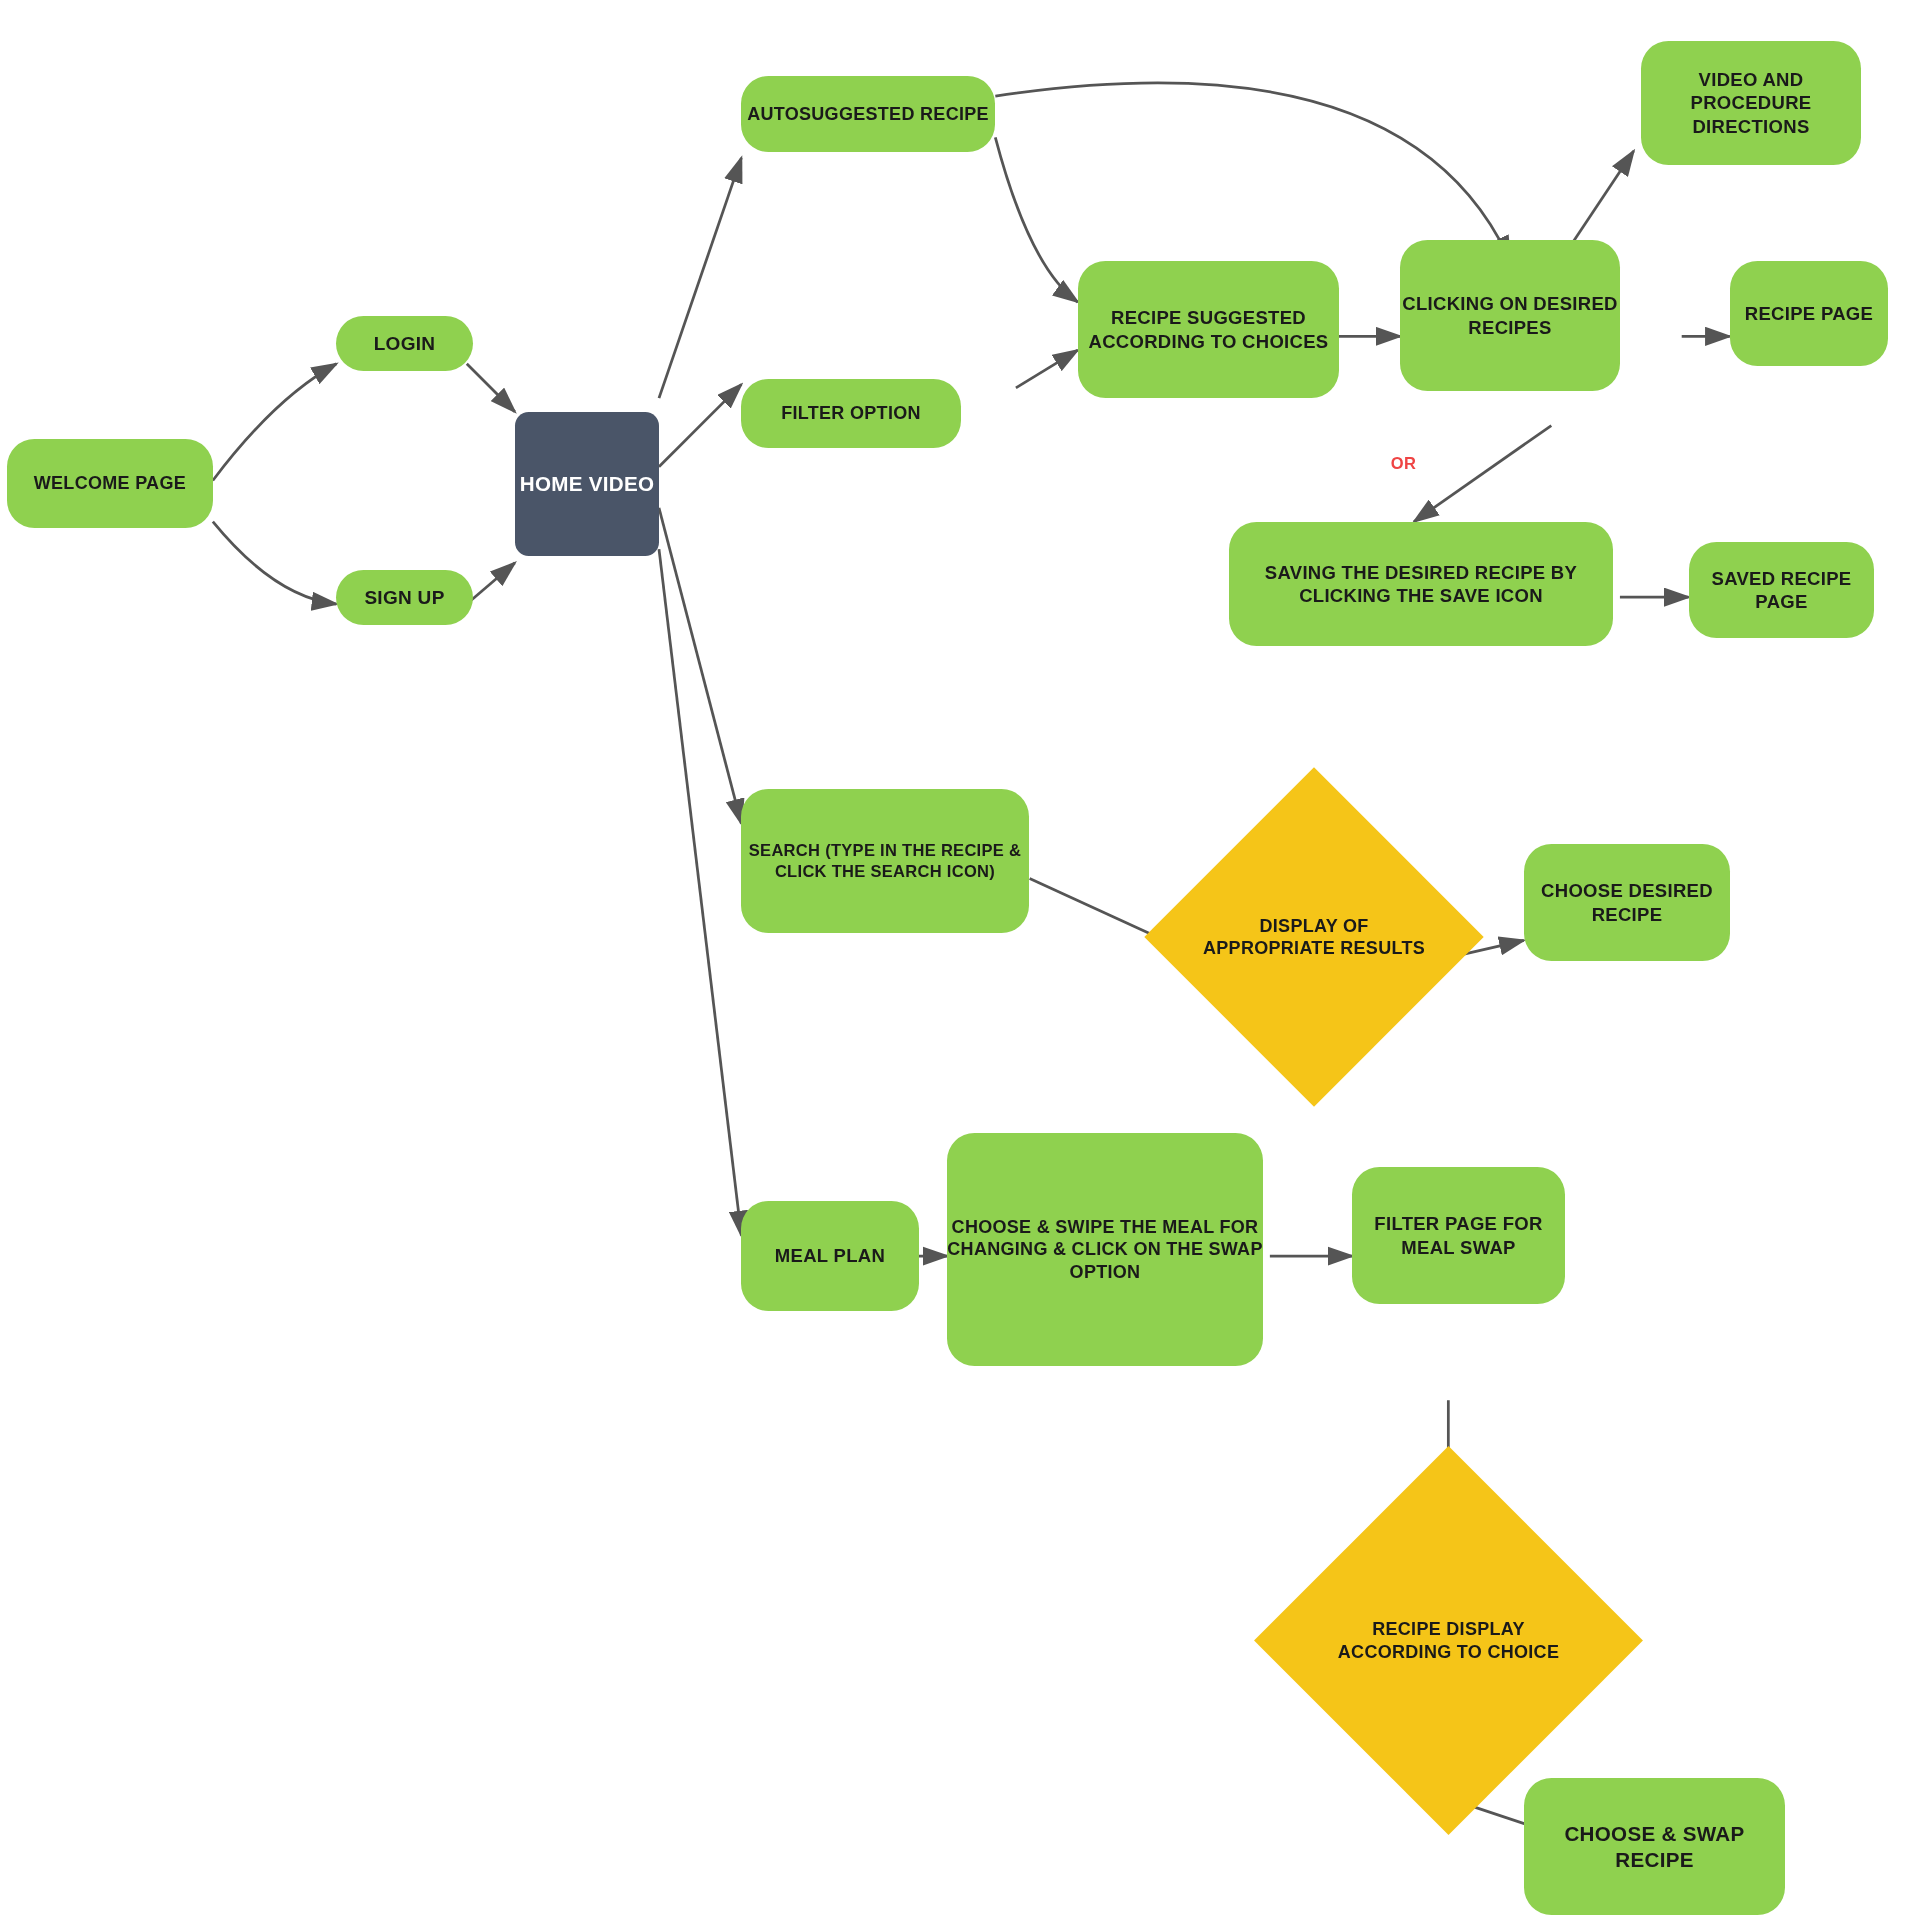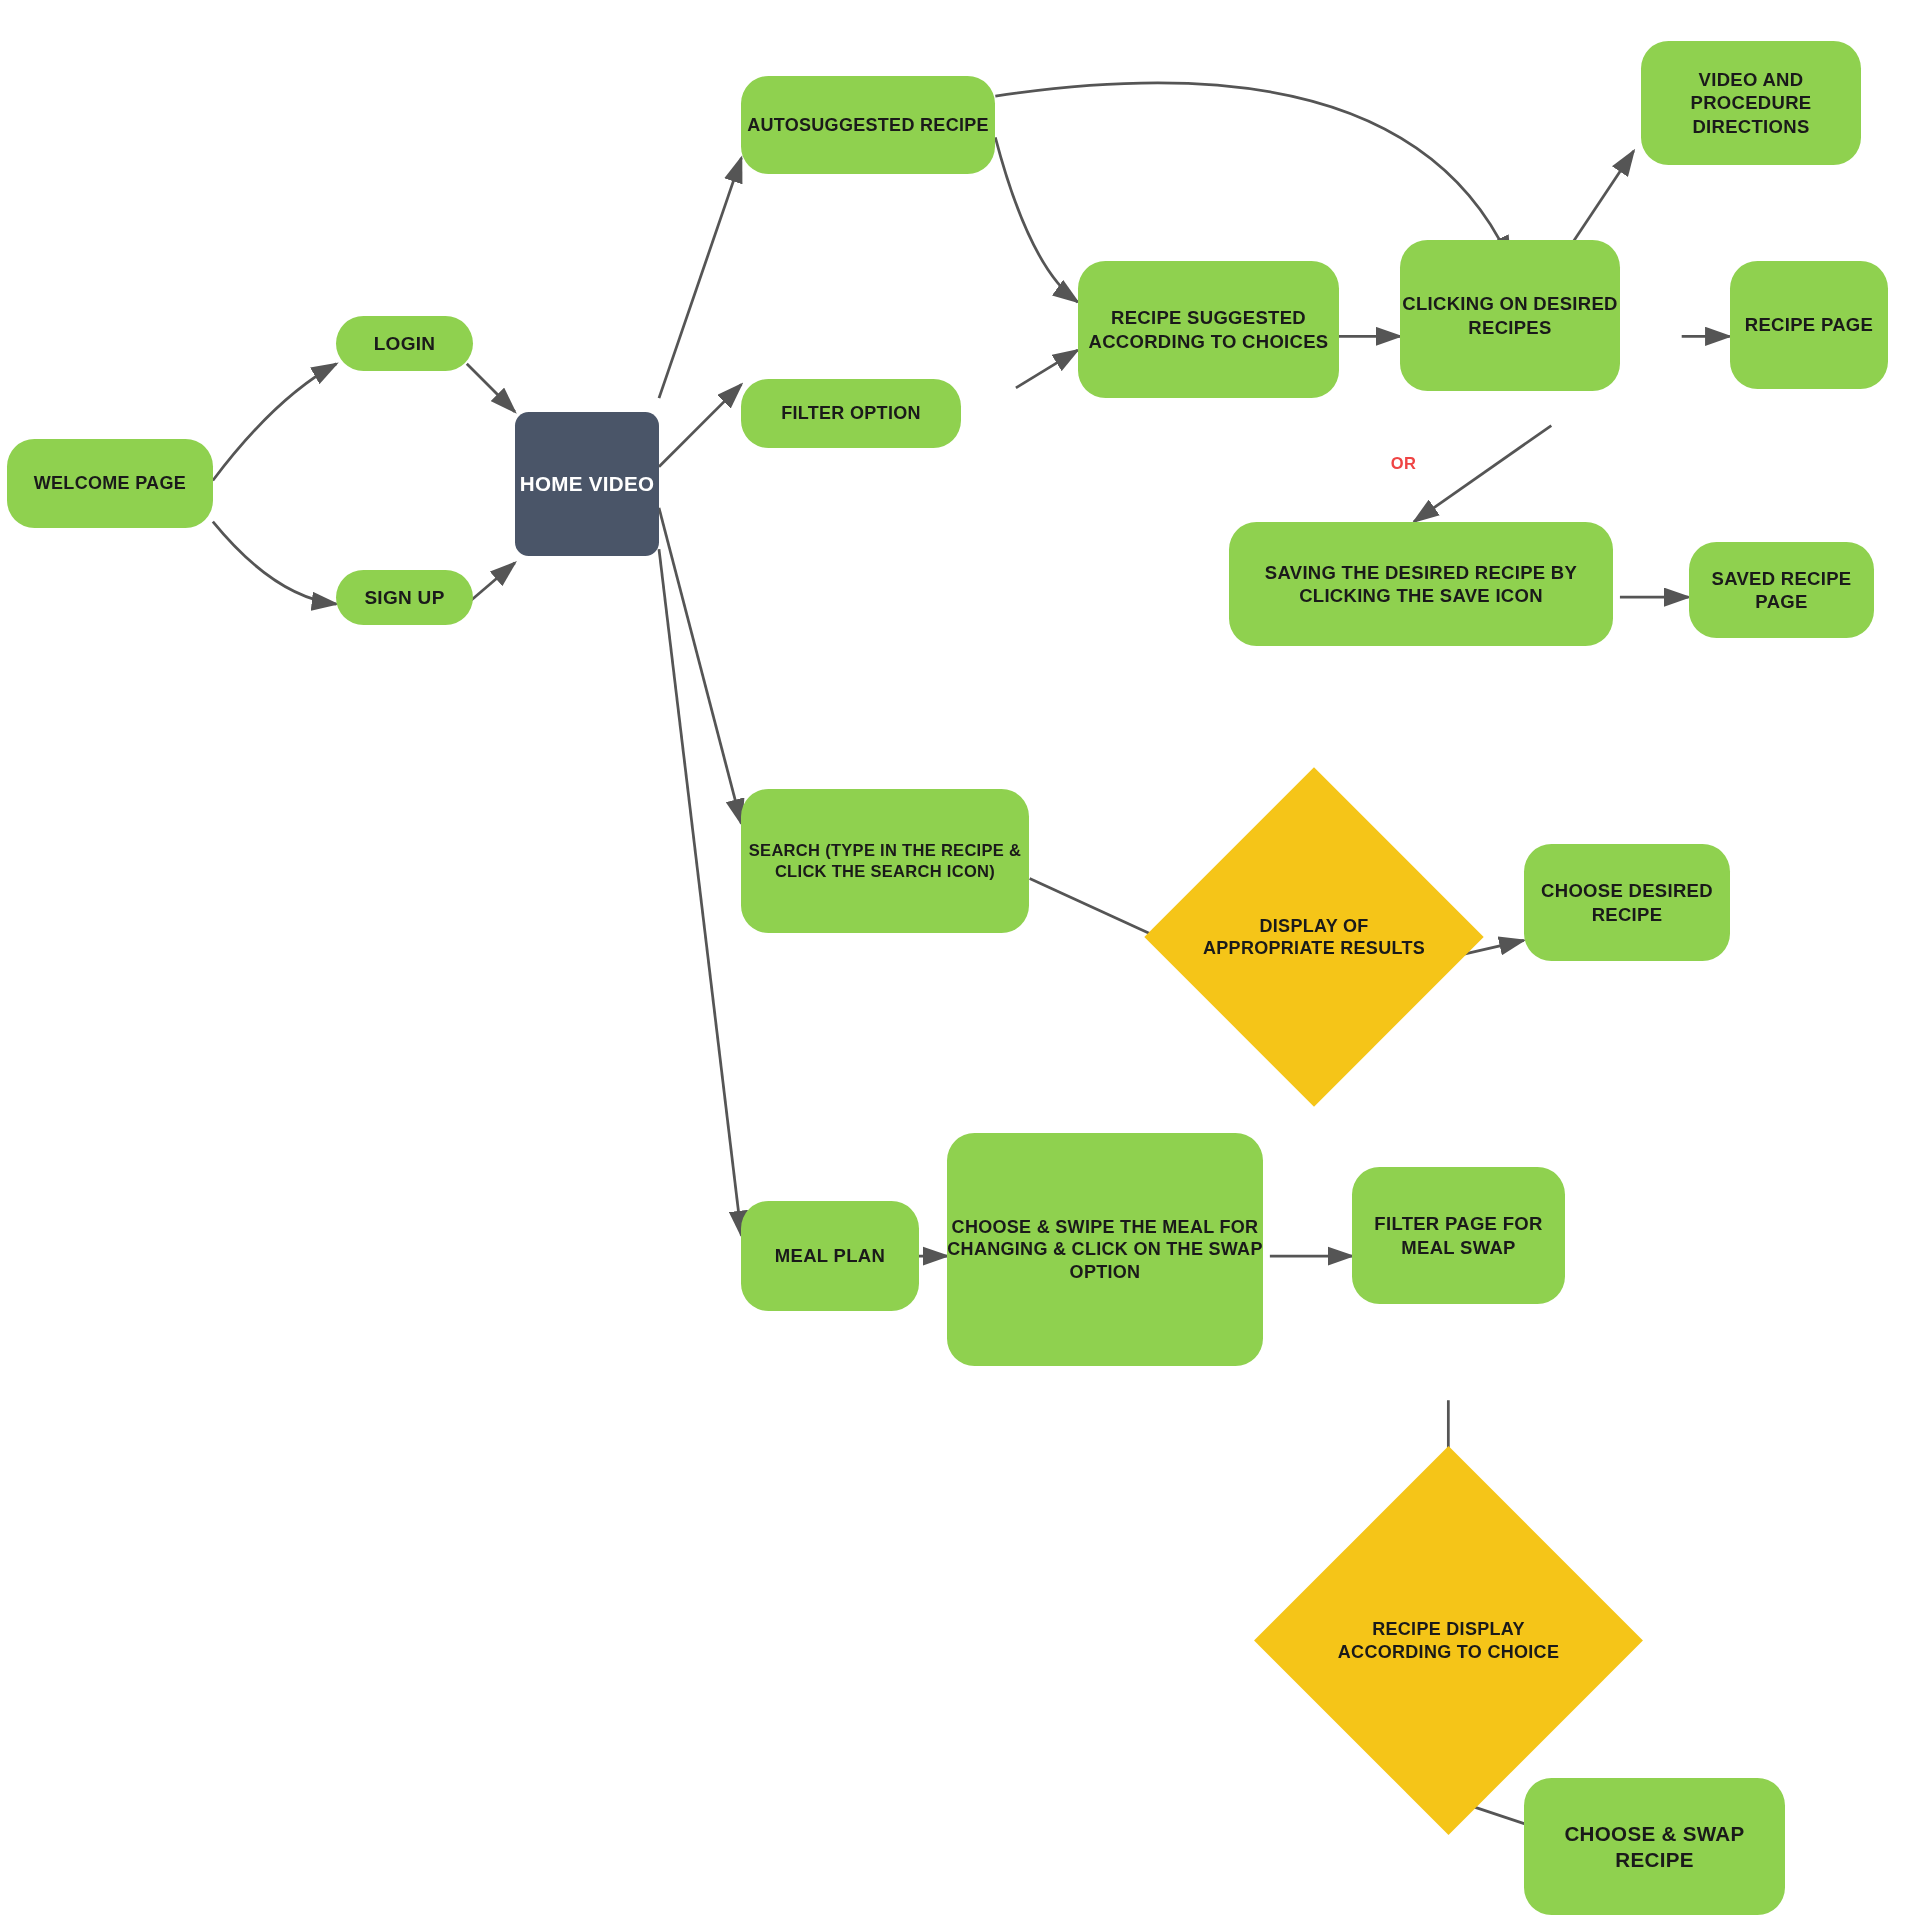--- a/index.html
+++ b/index.html
@@ -131,38 +131,38 @@
 
 <div class="node green-rounded" style="left:6.9px; top:439px; width:206px; height:89px; font-size:18px;">WELCOME PAGE</div>
 
 <div class="node green-rounded" style="left:336px; top:316px; width:137px; height:55px;text-align:right;">LOGIN</div>
 
 <div class="node green-rounded" style="left:336px; top:570px; width:137px; height:55px;">SIGN UP</div>
 
 <div class="node dark-rounded" style="left:515px; top:412px; width:144px; height:144px; font-size:20.6px;">HOME
 VIDEO</div>
 
-<div class="node green-rounded" style="left:741px; top:76px; width:254px; height:98px; font-size:18px;">AUTOSUGGESTED
+<div class="node green-rounded" style="left:741px; top:76px; width:254px; height:76px; font-size:18px;">AUTOSUGGESTED
 RECIPE</div>
 
 <div class="node green-rounded" style="left:741px; top:343px; width:220px; height:69px; font-size:18px;margin-top:36px;">FILTER OPTION</div>
 
 <div class="node green-rounded" style="left:1078px; top:261px; width:261px; height:137px; font-size:18.5px;">RECIPE SUGGESTED
 ACCORDING TO
 CHOICES</div>
 
 <div class="node green-rounded" style="left:1400px; top:240px; width:220px; height:151px; font-size:18.5px;">CLICKING ON
 DESIRED
 RECIPES</div>
 
 <div class="node green-rounded" style="left:1641px; top:41px; width:220px; height:124px; font-size:18.5px;">VIDEO AND
 PROCEDURE
 DIRECTIONS</div>
 
-<div class="node green-rounded" style="left:1730px; top:261px; width:158px; height:128px; font-size:18.5px;">RECIPE
+<div class="node green-rounded" style="left:1730px; top:261px; width:158px; height:105px; font-size:18.5px;">RECIPE
 PAGE</div>
 
 <div class="node" style="left:1376px; top:446px; width:55px; height:34px; font-size:16.5px; color:#ef4444; font-weight:600;">OR</div>
 
 <div class="node green-rounded" style="left:1229px; top:522px; width:384px; height:124px; font-size:18.5px;">SAVING THE DESIRED RECIPE
 BY CLICKING THE SAVE ICON</div>
 
 <div class="node green-rounded" style="left:1689px; top:542px; width:185px; height:96px; font-size:18.5px;">SAVED
 RECIPE PAGE</div>
 

